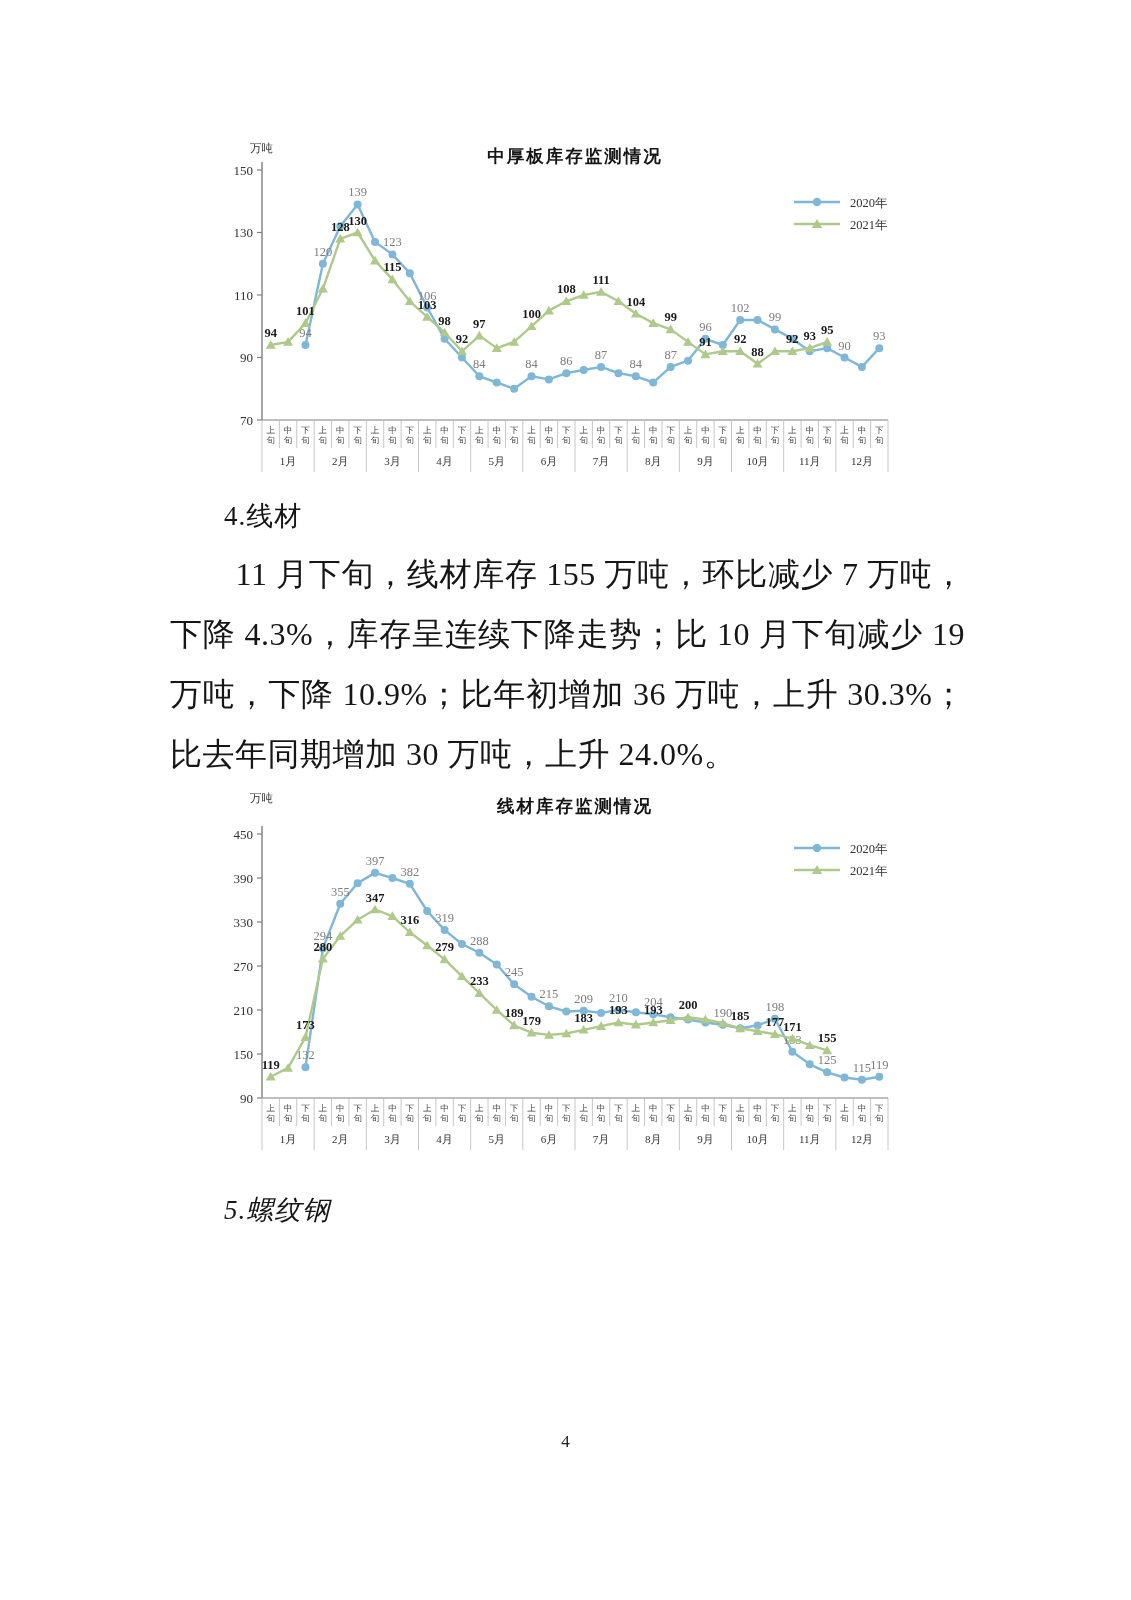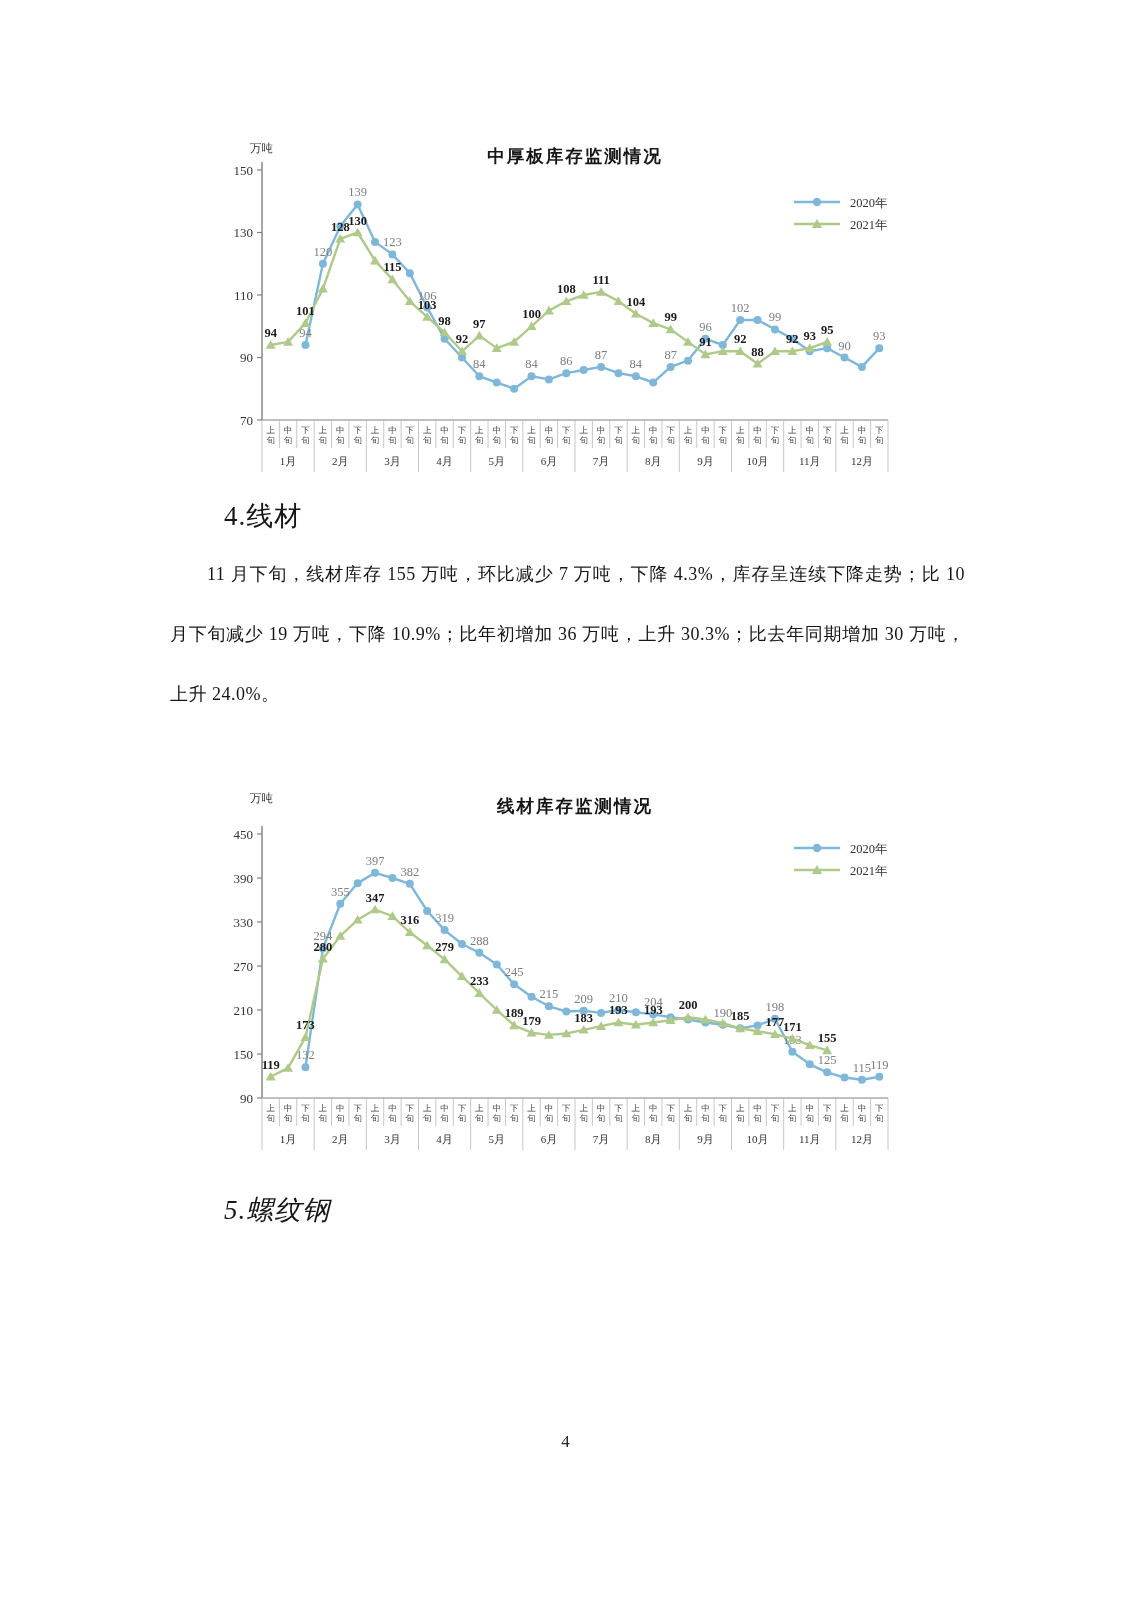--- a/index.html
+++ b/index.html
@@ -15,21 +15,21 @@
   .chart-block{position:absolute;}
   .sec-heading{
     position:absolute;
     font-size:27px;
     letter-spacing:1px;
     color:#161616;
   }
   .body-para{
     position:absolute;
     width:795px;
-    font-size:18px;
+    font-size:32px;
     line-height:60px;
     text-align:justify;
     text-indent:2.05em;
     letter-spacing:0.5px;
     color:#161616;
   }
   .page-number{
     position:absolute;
     left:0;right:0;
     text-align:center;

